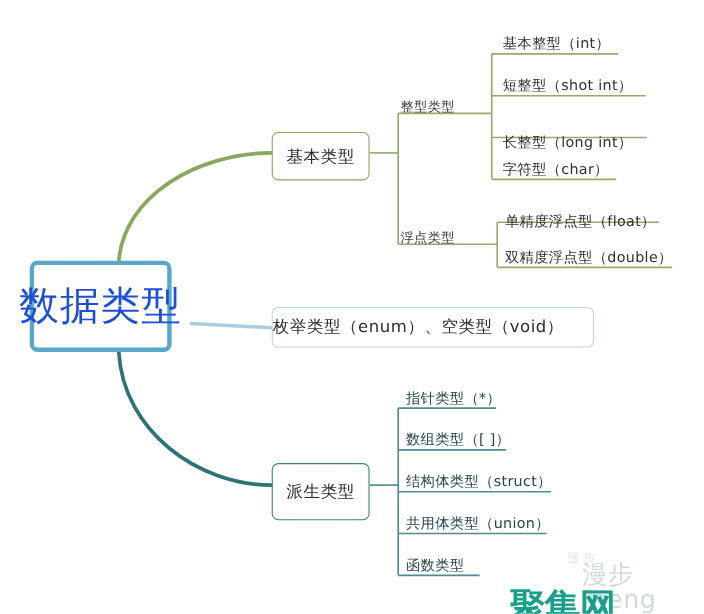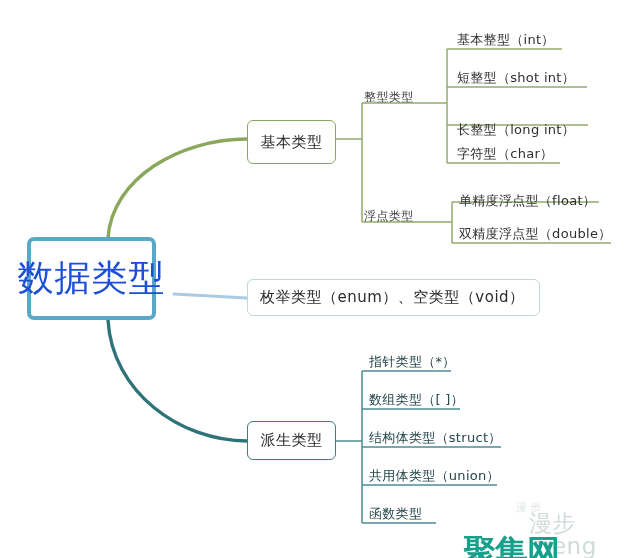--- a/index.html
+++ b/index.html
@@ -58,27 +58,26 @@
     border: 1.6px solid #8aa85c;
   }
   .branch-enum {
     left: 247px;
     top: 279px;
     width: 293px;
     height: 37px;
     border: 1.6px solid #bcd6e8;
     font-size: 15px;
     justify-content: flex-start;
-    padding-left: 12px;
   }
   .branch-derived {
     left: 247px;
     top: 421px;
     width: 89px;
-    height: 39px;
+    height: 52px;
     border: 1.6px solid #3c7f85;
   }
   
   .sub-label {
     position: absolute;
     font-size: 12px;
     color: #3a3a3a;
     white-space: nowrap;
     letter-spacing: 0.4px;
   }

